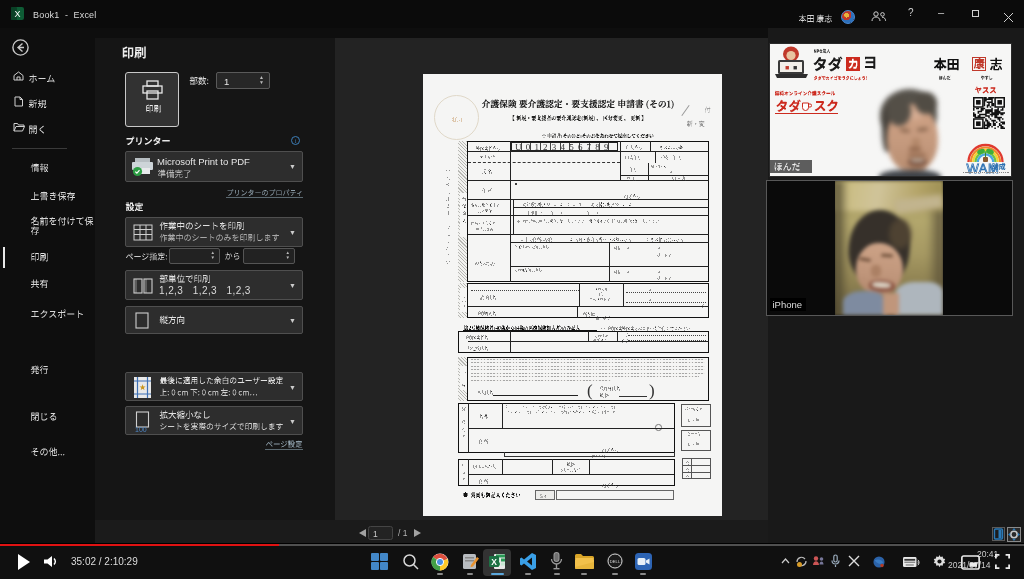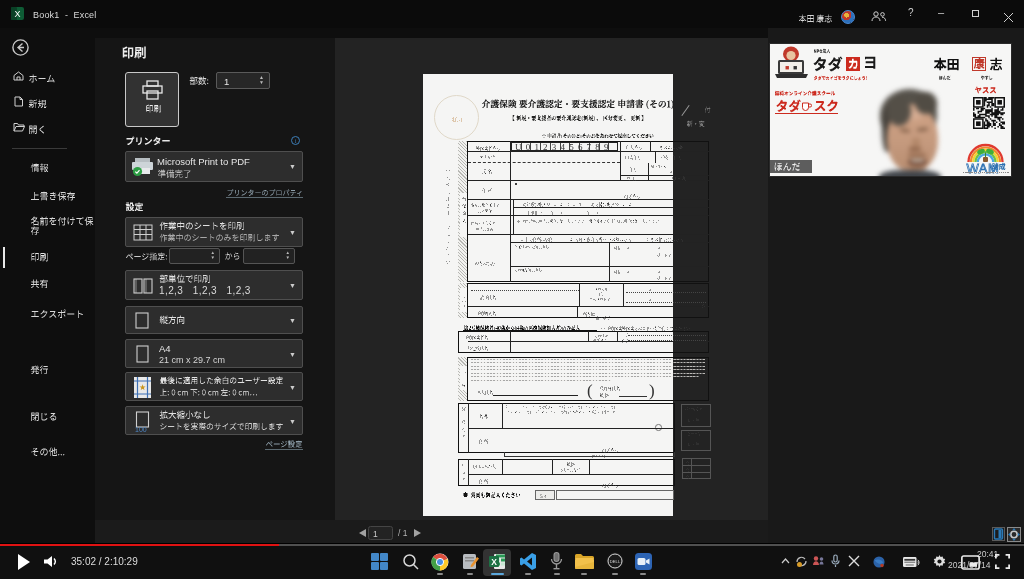--- a/index.html
+++ b/index.html
@@ -250,28 +250,20 @@
           <rect x="1" y="1" width="12" height="15"></rect>
         </svg>
     <div class="ab" style="left:33px;top:8px;color:#e2e2e2">
           <svg width="26.5" height="9.5" viewBox="0 0 106 38">
             <path d="M8 2h1v2H8zM18 2h1v2H18zM31 2h2v2H31zM52 2h2v2H52zM85 2h3v2H85zM7 4h3v2H7zM17 4h3v2H17zM23 4h2v2H23zM31 4h2v2H31zM52 4h2v2H52zM84 4h3v2H84zM6 6h3v2H6zM11 6h2v2H11zM16 6h3v2H16zM23 6h3v2H23zM30 6h3v2H30zM52 6h2v2H52zM83 6h4v2H83zM4 8h4v2H4zM10 8h3v2H10zM14 8h4v2H14zM24 8h3v2H24zM29 8h3v2H29zM38 8h30v2H38zM73 8h28v2H73zM4 10h3v2H4zM9 10h3v2H9zM14 10h2v2H14zM18 10h3v2H18zM22 10h12v2H22zM38 10h30v2H38zM73 10h28v2H73zM5 12h6v2H5zM17 12h3v2H17zM22 12h12v2H22zM48 12h3v2H48zM73 12h3v2H73zM98 12h3v2H98zM7 14h3v2H7zM11 14h2v2H11zM16 14h3v2H16zM27 14h2v2H27zM48 14h3v2H48zM73 14h3v2H73zM98 14h3v2H98zM6 16h2v2H6zM11 16h8v2H11zM27 16h2v2H27zM48 16h16v2H48zM73 16h3v2H73zM80 16h14v2H80zM98 16h3v2H98zM3 18h13v2H3zM17 18h2v2H17zM22 18h2v2H22zM27 18h2v2H27zM47 18h17v2H47zM73 18h3v2H73zM80 18h3v2H80zM91 18h3v2H91zM98 18h3v2H98zM3 20h7v2H3zM13 20h2v2H13zM17 20h2v2H17zM22 20h2v2H22zM27 20h7v2H27zM47 20h3v2H47zM61 20h3v2H61zM73 20h3v2H73zM80 20h3v2H80zM91 20h3v2H91zM98 20h3v2H98zM5 22h1v2H5zM8 22h2v2H8zM12 22h1v2H12zM17 22h2v2H17zM22 22h2v2H22zM27 22h7v2H27zM46 22h3v2H46zM61 22h3v2H61zM73 22h3v2H73zM80 22h3v2H80zM91 22h3v2H91zM98 22h3v2H98zM4 24h3v2H4zM8 24h2v2H8zM12 24h2v2H12zM17 24h2v2H17zM22 24h2v2H22zM27 24h2v2H27zM45 24h4v2H45zM61 24h3v2H61zM73 24h3v2H73zM80 24h3v2H80zM91 24h3v2H91zM98 24h3v2H98zM4 26h2v2H4zM8 26h2v2H8zM12 26h2v2H12zM17 26h2v2H17zM22 26h3v2H22zM27 26h2v2H27zM44 26h4v2H44zM61 26h2v2H61zM73 26h3v2H73zM80 26h14v2H80zM98 26h3v2H98zM4 28h2v2H4zM8 28h2v2H8zM13 28h2v2H13zM17 28h2v2H17zM21 28h5v2H21zM27 28h2v2H27zM43 28h4v2H43zM60 28h3v2H60zM73 28h3v2H73zM80 28h3v2H80zM98 28h3v2H98zM3 30h2v2H3zM8 30h2v2H8zM17 30h2v2H17zM20 30h3v2H20zM24 30h5v2H24zM40 30h5v2H40zM60 30h3v2H60zM73 30h3v2H73zM98 30h3v2H98zM8 32h2v2H8zM17 32h2v2H17zM20 32h2v2H20zM26 32h9v2H26zM38 32h5v2H38zM52 32h10v2H52zM73 32h3v2H73zM92 32h9v2H92zM8 34h2v2H8zM17 34h2v2H17zM29 34h5v2H29zM39 34h2v2H39zM53 34h7v2H53zM73 34h3v2H73zM93 34h6v2H93z" fill="currentColor"></path>
           </svg>
         </div>
     <div class="ab" style="right:6px;top:10px;font-size:7px;color:#ccc">▼</div>
   </div>
 
-  <div class="ab" style="left:125px;top:311px;width:178px;height:29px;background:#2d2d2d;border:1px solid #4f4f4f;border-radius:2px">
-    <svg class="ab" style="left:10px;top:5px" width="13" height="18" viewBox="0 0 13 18" fill="none" stroke="#cfcfcf" stroke-width="1.1">
-          <rect x="1" y="1" width="11" height="16"></rect>
-        </svg>
-    <div class="ab" style="left:33px;top:3px;font-size:9.5px;color:#e6e6e6">A4</div>
-    <div class="ab" style="left:33px;top:15px;font-size:9px;color:#d6d6d6">21 cm x 29.7 cm</div>
-    <div class="ab" style="right:6px;top:11px;font-size:7px;color:#ccc">▼</div>
-  </div>
 
   <div class="ab" style="left:125px;top:344px;width:178px;height:29px;background:#2d2d2d;border:1px solid #4f4f4f;border-radius:2px">
     <svg class="ab" style="left:8px;top:4px" width="17" height="21" viewBox="0 0 17 21">
           <rect x="0" y="0" width="17" height="21" fill="#e8e8e8"></rect>
           <path d="M3.5 0 V21 M13.5 0 V21 M0 4 H17 M0 17 H17" stroke="#3d6fb4" stroke-width="1.2"></path>
           <text x="8.5" y="13" font-size="8" fill="#c99418" text-anchor="middle">★</text>
         </svg>
     <div class="ab" style="left:33px;top:3px;color:#e2e2e2">
           <svg width="124.8" height="8.8" viewBox="0 0 499 35">
             <path d="M40 2h2v2H40zM50 2h2v2H50zM113 2h2v2H113zM233 2h3v2H233zM264 2h2v2H264zM480 2h3v2H480zM8 4h20v2H8zM39 4h3v2H39zM49 4h3v2H49zM97 4h4v2H97zM104 4h20v2H104zM131 4h22v2H131zM165 4h2v2H165zM199 4h2v2H199zM231 4h7v2H231zM263 4h3v2H263zM393 4h1v2H393zM400 4h1v2H400zM438 4h9v2H438zM450 4h10v2H450zM480 4h3v2H480zM8 6h2v2H8zM25 6h3v2H25zM37 6h3v2H37zM44 6h2v2H44zM47 6h3v2H47zM55 6h3v2H55zM69 6h3v2H69zM99 6h4v2H99zM104 6h20v2H104zM131 6h22v2H131zM165 6h2v2H165zM199 6h2v2H199zM229 6h4v2H229zM236 6h4v2H236zM262 6h3v2H262zM293 6h8v2H293zM381 6h2v2H381zM392 6h3v2H392zM397 6h2v2H397zM400 6h2v2H400zM450 6h3v2H450zM458 6h2v2H458zM469 6h25v2H469zM8 8h20v2H8zM34 8h5v2H34zM44 8h5v2H44zM53 8h4v2H53zM69 8h3v2H69zM78 8h13v2H78zM100 8h3v2H100zM109 8h2v2H109zM117 8h3v2H117zM131 8h2v2H131zM141 8h2v2H141zM151 8h2v2H151zM165 8h2v2H165zM198 8h9v2H198zM227 8h4v2H227zM237 8h5v2H237zM255 8h22v2H255zM289 8h16v2H289zM318 8h18v2H318zM381 8h2v2H381zM392 8h3v2H392zM397 8h2v2H397zM401 8h1v2H401zM436 8h12v2H436zM450 8h2v2H450zM458 8h2v2H458zM463 8h1v2H463zM469 8h25v2H469zM8 10h20v2H8zM35 10h1v2H35zM40 10h3v2H40zM47 10h8v2H47zM57 10h1v2H57zM69 10h2v2H69zM78 10h13v2H78zM106 10h17v2H106zM131 10h2v2H131zM141 10h2v2H141zM151 10h2v2H151zM165 10h2v2H165zM191 10h16v2H191zM224 10h5v2H224zM240 10h5v2H240zM255 10h2v2H255zM274 10h3v2H274zM287 10h4v2H287zM295 10h3v2H295zM303 10h4v2H303zM318 10h18v2H318zM381 10h2v2H381zM392 10h3v2H392zM450 10h2v2H450zM458 10h2v2H458zM463 10h2v2H463zM469 10h2v2H469zM492 10h2v2H492zM8 12h20v2H8zM39 12h3v2H39zM49 12h4v2H49zM57 12h3v2H57zM68 12h3v2H68zM106 12h17v2H106zM131 12h22v2H131zM165 12h2v2H165zM197 12h3v2H197zM221 12h28v2H221zM255 12h2v2H255zM274 12h3v2H274zM286 12h3v2H286zM295 12h3v2H295zM305 12h3v2H305zM333 12h3v2H333zM375 12h26v2H375zM438 12h9v2H438zM449 12h3v2H449zM458 12h7v2H458zM469 12h2v2H469zM473 12h18v2H473zM492 12h2v2H492zM4 14h27v2H4zM37 14h4v2H37zM42 14h20v2H42zM68 14h3v2H68zM106 14h2v2H106zM109 14h11v2H109zM121 14h2v2H121zM131 14h22v2H131zM165 14h2v2H165zM197 14h3v2H197zM205 14h11v2H205zM221 14h3v2H221zM226 14h16v2H226zM246 14h2v2H246zM255 14h2v2H255zM274 14h3v2H274zM285 14h2v2H285zM295 14h2v2H295zM306 14h3v2H306zM333 14h2v2H333zM381 14h3v2H381zM392 14h3v2H392zM448 14h3v2H448zM459 14h5v2H459zM473 14h18v2H473zM4 16h27v2H4zM34 16h7v2H34zM43 16h20v2H43zM68 16h2v2H68zM96 16h7v2H96zM106 16h2v2H106zM109 16h10v2H109zM121 16h2v2H121zM131 16h2v2H131zM141 16h2v2H141zM151 16h2v2H151zM165 16h2v2H165zM196 16h3v2H196zM214 16h1v2H214zM233 16h3v2H233zM255 16h2v2H255zM274 16h3v2H274zM284 16h3v2H284zM294 16h3v2H294zM307 16h2v2H307zM332 16h3v2H332zM346 16h25v2H346zM381 16h2v2H381zM392 16h3v2H392zM407 16h25v2H407zM438 16h9v2H438zM448 16h15v2H448zM480 16h3v2H480zM7 18h9v2H7zM18 18h12v2H18zM34 18h3v2H34zM39 18h2v2H39zM48 18h11v2H48zM68 18h2v2H68zM100 18h3v2H100zM106 18h2v2H106zM110 18h8v2H110zM121 18h2v2H121zM131 18h2v2H131zM141 18h2v2H141zM151 18h2v2H151zM164 18h3v2H164zM196 18h3v2H196zM222 18h25v2H222zM255 18h22v2H255zM284 18h2v2H284zM293 18h3v2H293zM307 18h2v2H307zM332 18h3v2H332zM346 18h25v2H346zM381 18h2v2H381zM392 18h3v2H392zM407 18h25v2H407zM438 18h9v2H438zM448 18h15v2H448zM473 18h2v2H473zM480 18h3v2H480zM7 20h9v2H7zM18 20h12v2H18zM39 20h2v2H39zM45 20h14v2H45zM68 20h2v2H68zM72 20h1v2H72zM77 20h2v2H77zM100 20h3v2H100zM106 20h2v2H106zM110 20h2v2H110zM116 20h2v2H116zM121 20h2v2H121zM131 20h22v2H131zM164 20h3v2H164zM195 20h3v2H195zM222 20h25v2H222zM255 20h2v2H255zM274 20h3v2H274zM284 20h2v2H284zM293 20h3v2H293zM306 20h3v2H306zM332 20h3v2H332zM381 20h2v2H381zM392 20h2v2H392zM438 20h9v2H438zM450 20h3v2H450zM459 20h3v2H459zM472 20h3v2H472zM480 20h12v2H480zM7 22h9v2H7zM20 22h2v2H20zM26 22h3v2H26zM39 22h2v2H39zM42 22h9v2H42zM55 22h3v2H55zM68 22h2v2H68zM71 22h2v2H71zM77 22h2v2H77zM100 22h3v2H100zM106 22h2v2H106zM110 22h8v2H110zM121 22h2v2H121zM130 22h3v2H130zM140 22h3v2H140zM151 22h2v2H151zM164 22h3v2H164zM182 22h2v2H182zM194 22h3v2H194zM203 22h2v2H203zM227 22h1v2H227zM233 22h3v2H233zM240 22h2v2H240zM255 22h2v2H255zM274 22h3v2H274zM284 22h3v2H284zM292 22h3v2H292zM305 22h3v2H305zM331 22h3v2H331zM391 22h3v2H391zM438 22h9v2H438zM452 22h3v2H452zM457 22h4v2H457zM472 22h3v2H472zM480 22h3v2H480zM7 24h9v2H7zM21 24h7v2H21zM39 24h2v2H39zM43 24h2v2H43zM49 24h8v2H49zM68 24h4v2H68zM77 24h2v2H77zM100 24h3v2H100zM106 24h2v2H106zM110 24h2v2H110zM118 24h5v2H118zM130 24h2v2H130zM141 24h2v2H141zM151 24h2v2H151zM164 24h3v2H164zM180 24h4v2H180zM194 24h3v2H194zM203 24h2v2H203zM225 24h4v2H225zM233 24h3v2H233zM240 24h4v2H240zM255 24h2v2H255zM274 24h3v2H274zM285 24h9v2H285zM303 24h5v2H303zM315 24h26v2H315zM390 24h3v2H390zM438 24h2v2H438zM445 24h2v2H445zM453 24h6v2H453zM471 24h5v2H471zM480 24h3v2H480zM7 26h2v2H7zM10 26h6v2H10zM22 26h4v2H22zM39 26h2v2H39zM49 26h7v2H49zM68 26h4v2H68zM77 26h15v2H77zM99 26h5v2H99zM106 26h2v2H106zM118 26h4v2H118zM129 26h3v2H129zM141 26h2v2H141zM151 26h2v2H151zM165 26h3v2H165zM177 26h6v2H177zM193 26h3v2H193zM203 26h4v2H203zM223 26h4v2H223zM233 26h3v2H233zM242 26h4v2H242zM255 26h2v2H255zM274 26h3v2H274zM286 26h6v2H286zM299 26h7v2H299zM315 26h26v2H315zM388 26h4v2H388zM438 26h2v2H438zM445 26h2v2H445zM453 26h7v2H453zM470 26h3v2H470zM475 26h3v2H475zM480 26h3v2H480zM4 28h12v2H4zM18 28h12v2H18zM39 28h2v2H39zM44 28h8v2H44zM54 28h7v2H54zM69 28h2v2H69zM79 28h13v2H79zM96 28h5v2H96zM103 28h22v2H103zM128 28h3v2H128zM141 28h2v2H141zM151 28h2v2H151zM166 28h14v2H166zM192 28h3v2H192zM204 28h12v2H204zM221 28h4v2H221zM233 28h3v2H233zM244 28h4v2H244zM255 28h22v2H255zM296 28h7v2H296zM384 28h7v2H384zM438 28h9v2H438zM448 28h7v2H448zM457 28h7v2H457zM469 28h3v2H469zM476 28h8v2H476zM14 30h7v2H14zM27 30h4v2H27zM39 30h2v2H39zM42 30h6v2H42zM57 30h6v2H57zM69 30h2v2H69zM97 30h2v2H97zM106 30h18v2H106zM127 30h3v2H127zM141 30h2v2H141zM146 30h7v2H146zM169 30h6v2H169zM193 30h1v2H193zM222 30h1v2H222zM229 30h6v2H229zM246 30h1v2H246zM255 30h2v2H255zM274 30h3v2H274zM385 30h3v2H385zM438 30h2v2H438zM448 30h4v2H448zM460 30h4v2H460zM468 30h3v2H468zM479 30h16v2H479z" fill="currentColor"></path>
@@ -312,21 +304,21 @@
         <path d="M7 0 L0 4 L7 8z" fill="#a2a2a2"></path>
       </svg>
   <div class="ab" style="left:368px;top:497.5px;width:25px;height:14px;background:#232323;border:1px solid #454545;border-radius:2.5px">
         <div class="ab" style="left:4px;top:2.5px;font-size:8.5px;color:#ccc">1</div>
       </div>
   <div class="ab" style="left:398px;top:500px;font-size:8.5px;color:#b5b5b5">/ 1</div>
   <svg class="ab" style="left:414px;top:501px" width="7" height="8" viewBox="0 0 7 8">
         <path d="M0 0 L7 4 L0 8z" fill="#a2a2a2"></path>
       </svg>
 
-  <div class="ab" style="left:423px;top:46px;width:250px;height:442px;background:#f5f5f4">
+  <div class="ab" style="left:423px;top:46px;width:299px;height:442px;background:#f5f5f4">
         <div class="ab" style="left:11px;top:21px;width:45px;height:45px;border:1px solid #e0d8c8;border-radius:50%"></div>
         <div class="ab" style="left:27px;top:41.5px;color:#c89a66">
           <svg width="14.0" height="7.0" viewBox="0 0 28 14">
             <path d="M7 2h1v2H7zM12 2h1v2H12zM4 4h1v2H4zM7 4h1v2H7zM11 4h1v2H11zM22 4h1v2H22zM7 6h1v2H7zM11 6h1v2H11zM22 6h1v2H22zM5 8h2v2H5zM11 8h1v2H11zM19 8h1v2H19zM22 8h1v2H22zM7 10h2v2H7zM11 10h1v2H11zM15 10h1v2H15zM22 10h1v2H22z" fill="currentColor"></path>
           </svg>
         </div>
         <div class="ab" style="left:155px;top:24.5px;color:#1a1a1a;transform:translateX(-50%)">
           <svg width="193.8" height="10.5" viewBox="0 0 775 42">
             <path d="M16 2h5v2H16zM46 2h1v2H46zM55 2h4v2H55zM62 2h4v2H62zM79 2h3v2H79zM100 2h1v2H100zM118 2h1v2H118zM127 2h4v2H127zM180 2h2v2H180zM200 2h5v2H200zM230 2h1v2H230zM239 2h4v2H239zM246 2h4v2H246zM266 2h1v2H266zM286 2h1v2H286zM306 2h5v2H306zM390 2h2v2H390zM411 2h5v2H411zM437 2h5v2H437zM457 2h4v2H457zM476 2h1v2H476zM496 2h1v2H496zM516 2h5v2H516zM560 2h5v2H560zM590 2h1v2H590zM602 2h5v2H602zM630 2h5v2H630zM16 4h7v2H16zM40 4h10v2H40zM55 4h3v2H55zM62 4h3v2H62zM67 4h3v2H67zM79 4h25v2H79zM110 4h11v2H110zM126 4h6v2H126zM153 4h31v2H153zM200 4h7v2H200zM224 4h10v2H224zM239 4h3v2H239zM246 4h3v2H246zM251 4h3v2H251zM259 4h10v2H259zM272 4h17v2H272zM306 4h5v2H306zM363 4h31v2H363zM411 4h5v2H411zM437 4h4v2H437zM449 4h14v2H449zM469 4h10v2H469zM482 4h17v2H482zM516 4h5v2H516zM560 4h5v2H560zM583 4h10v2H583zM602 4h4v2H602zM608 4h4v2H608zM630 4h4v2H630zM639 4h4v2H639zM668 4h2v2H668zM681 4h1v2H681zM692 4h2v2H692zM761 4h2v2H761zM15 6h5v2H15zM21 6h2v2H21zM50 6h21v2H50zM78 6h5v2H78zM85 6h4v2H85zM99 6h4v2H99zM110 6h3v2H110zM116 6h6v2H116zM125 6h5v2H125zM132 6h3v2H132zM163 6h4v2H163zM170 6h4v2H170zM199 6h5v2H199zM205 6h2v2H205zM234 6h21v2H234zM276 6h4v2H276zM285 6h4v2H285zM296 6h2v2H296zM306 6h5v2H306zM319 6h4v2H319zM373 6h4v2H373zM380 6h4v2H380zM411 6h4v2H411zM424 6h3v2H424zM437 6h4v2H437zM445 6h11v2H445zM458 6h3v2H458zM486 6h4v2H486zM495 6h4v2H495zM506 6h2v2H506zM516 6h5v2H516zM529 6h4v2H529zM549 6h1v2H549zM560 6h4v2H560zM573 6h1v2H573zM595 6h18v2H595zM620 6h24v2H620zM667 6h2v2H667zM681 6h16v2H681zM751 6h2v2H751zM762 6h2v2H762zM14 8h5v2H14zM22 8h4v2H22zM47 8h3v2H47zM53 8h5v2H53zM60 8h5v2H60zM78 8h4v2H78zM85 8h4v2H85zM99 8h4v2H99zM110 8h3v2H110zM116 8h4v2H116zM124 8h5v2H124zM132 8h6v2H132zM156 8h3v2H156zM163 8h4v2H163zM170 8h4v2H170zM177 8h4v2H177zM198 8h5v2H198zM206 8h4v2H206zM231 8h3v2H231zM237 8h5v2H237zM244 8h5v2H244zM267 8h3v2H267zM272 8h8v2H272zM285 8h4v2H285zM295 8h29v2H295zM366 8h3v2H366zM373 8h4v2H373zM380 8h4v2H380zM387 8h4v2H387zM398 8h31v2H398zM437 8h4v2H437zM442 8h2v2H442zM446 8h3v2H446zM451 8h3v2H451zM457 8h5v2H457zM477 8h3v2H477zM482 8h8v2H482zM495 8h4v2H495zM505 8h29v2H505zM549 8h28v2H549zM590 8h4v2H590zM602 8h4v2H602zM608 8h4v2H608zM630 8h4v2H630zM639 8h4v2H639zM644 8h4v2H644zM665 8h3v2H665zM681 8h9v2H681zM691 8h6v2H691zM718 8h15v2H718zM744 8h9v2H744zM763 8h3v2H763zM12 10h5v2H12zM23 10h6v2H23zM38 10h13v2H38zM52 10h5v2H52zM59 10h5v2H59zM66 10h3v2H66zM77 10h4v2H77zM85 10h4v2H85zM99 10h4v2H99zM110 10h3v2H110zM115 10h4v2H115zM122 10h5v2H122zM132 10h9v2H132zM156 10h26v2H156zM196 10h5v2H196zM207 10h6v2H207zM222 10h13v2H222zM236 10h5v2H236zM243 10h5v2H243zM250 10h3v2H250zM257 10h14v2H257zM274 10h7v2H274zM285 10h3v2H285zM293 10h5v2H293zM319 10h4v2H319zM366 10h26v2H366zM411 10h4v2H411zM432 10h14v2H432zM447 10h3v2H447zM452 10h3v2H452zM457 10h3v2H457zM467 10h14v2H467zM484 10h7v2H484zM495 10h3v2H495zM503 10h5v2H503zM529 10h4v2H529zM549 10h4v2H549zM560 10h4v2H560zM572 10h4v2H572zM581 10h14v2H581zM596 10h16v2H596zM616 10h33v2H616zM664 10h3v2H664zM683 10h3v2H683zM690 10h6v2H690zM715 10h5v2H715zM723 10h2v2H723zM730 10h5v2H730zM748 10h5v2H748zM764 10h3v2H764zM10 12h6v2H10zM25 12h8v2H25zM46 12h2v2H46zM52 12h18v2H52zM76 12h6v2H76zM85 12h4v2H85zM99 12h4v2H99zM110 12h3v2H110zM115 12h2v2H115zM121 12h19v2H121zM156 12h4v2H156zM163 12h4v2H163zM170 12h4v2H170zM177 12h4v2H177zM194 12h6v2H194zM209 12h8v2H209zM230 12h2v2H230zM236 12h18v2H236zM266 12h2v2H266zM275 12h7v2H275zM284 12h4v2H284zM292 12h5v2H292zM316 12h5v2H316zM366 12h4v2H366zM373 12h4v2H373zM380 12h4v2H380zM387 12h4v2H387zM411 12h4v2H411zM437 12h4v2H437zM447 12h3v2H447zM452 12h3v2H452zM456 12h6v2H456zM476 12h2v2H476zM485 12h7v2H485zM494 12h4v2H494zM502 12h5v2H502zM526 12h5v2H526zM549 12h4v2H549zM560 12h4v2H560zM572 12h4v2H572zM590 12h2v2H590zM602 12h4v2H602zM610 12h2v2H610zM630 12h4v2H630zM639 12h4v2H639zM663 12h3v2H663zM688 12h5v2H688zM713 12h4v2H713zM723 12h3v2H723zM733 12h4v2H733zM748 12h5v2H748zM765 12h3v2H765zM8 14h5v2H8zM26 14h10v2H26zM40 14h29v2H40zM75 14h6v2H75zM85 14h18v2H85zM110 14h3v2H110zM114 14h2v2H114zM119 14h3v2H119zM128 14h4v2H128zM136 14h1v2H136zM138 14h1v2H138zM156 14h4v2H156zM163 14h4v2H163zM170 14h4v2H170zM177 14h4v2H177zM192 14h5v2H192zM210 14h10v2H210zM224 14h29v2H224zM259 14h10v2H259zM274 14h4v2H274zM279 14h3v2H279zM284 14h4v2H284zM293 14h3v2H293zM297 14h24v2H297zM366 14h4v2H366zM373 14h4v2H373zM380 14h4v2H380zM387 14h4v2H387zM411 14h4v2H411zM420 14h4v2H420zM437 14h4v2H437zM445 14h19v2H445zM469 14h10v2H469zM484 14h4v2H484zM489 14h3v2H489zM494 14h4v2H494zM503 14h3v2H503zM507 14h24v2H507zM549 14h4v2H549zM560 14h4v2H560zM572 14h4v2H572zM583 14h31v2H583zM620 14h23v2H620zM662 14h4v2H662zM686 14h5v2H686zM712 14h3v2H712zM723 14h3v2H723zM734 14h4v2H734zM748 14h5v2H748zM765 14h4v2H765zM6 16h5v2H6zM12 16h5v2H12zM22 16h5v2H22zM29 16h5v2H29zM49 16h2v2H49zM52 16h4v2H52zM59 16h4v2H59zM66 16h1v2H66zM74 16h7v2H74zM85 16h4v2H85zM92 16h4v2H92zM99 16h2v2H99zM110 16h3v2H110zM115 16h2v2H115zM121 16h19v2H121zM156 16h25v2H156zM190 16h5v2H190zM196 16h5v2H196zM206 16h5v2H206zM213 16h5v2H213zM233 16h2v2H233zM236 16h4v2H236zM243 16h4v2H243zM250 16h1v2H250zM266 16h1v2H266zM272 16h4v2H272zM280 16h8v2H280zM306 16h5v2H306zM341 16h5v2H341zM366 16h25v2H366zM400 16h25v2H400zM437 16h4v2H437zM442 16h2v2H442zM448 16h5v2H448zM461 16h2v2H461zM476 16h1v2H476zM482 16h4v2H482zM490 16h8v2H490zM516 16h5v2H516zM549 16h27v2H549zM590 16h1v2H590zM597 16h2v2H597zM608 16h3v2H608zM630 16h4v2H630zM641 16h4v2H641zM662 16h3v2H662zM684 16h4v2H684zM693 16h10v2H693zM711 16h3v2H711zM722 16h4v2H722zM734 16h5v2H734zM748 16h5v2H748zM766 16h3v2H766zM4 18h4v2H4zM12 18h4v2H12zM22 18h4v2H22zM32 18h1v2H32zM40 18h10v2H40zM52 18h17v2H52zM74 18h2v2H74zM77 18h4v2H77zM92 18h4v2H92zM100 18h4v2H100zM110 18h3v2H110zM116 18h3v2H116zM121 18h4v2H121zM128 18h4v2H128zM135 18h4v2H135zM156 18h4v2H156zM164 18h6v2H164zM177 18h4v2H177zM188 18h4v2H188zM196 18h4v2H196zM206 18h4v2H206zM216 18h1v2H216zM224 18h10v2H224zM236 18h17v2H236zM259 18h10v2H259zM271 18h3v2H271zM282 18h5v2H282zM306 18h5v2H306zM340 18h7v2H340zM366 18h4v2H366zM374 18h6v2H374zM387 18h4v2H387zM406 18h2v2H406zM418 18h6v2H418zM435 18h30v2H435zM469 18h10v2H469zM481 18h3v2H481zM492 18h5v2H492zM516 18h5v2H516zM549 18h4v2H549zM560 18h4v2H560zM572 18h4v2H572zM583 18h11v2H583zM597 18h15v2H597zM619 18h27v2H619zM661 18h4v2H661zM682 18h21v2H682zM710 18h3v2H710zM721 18h4v2H721zM735 18h4v2H735zM748 18h5v2H748zM766 18h4v2H766zM12 20h4v2H12zM22 20h4v2H22zM52 20h4v2H52zM59 20h4v2H59zM66 20h4v2H66zM73 20h1v2H73zM77 20h4v2H77zM82 20h23v2H82zM110 20h3v2H110zM116 20h4v2H116zM121 20h4v2H121zM128 20h4v2H128zM135 20h4v2H135zM162 20h6v2H162zM179 20h5v2H179zM196 20h4v2H196zM206 20h4v2H206zM236 20h4v2H236zM243 20h4v2H243zM250 20h4v2H250zM276 20h6v2H276zM298 20h5v2H298zM306 20h5v2H306zM316 20h3v2H316zM340 20h7v2H340zM372 20h6v2H372zM389 20h5v2H389zM407 20h2v2H407zM417 20h5v2H417zM432 20h9v2H432zM448 20h4v2H448zM459 20h1v2H459zM486 20h6v2H486zM508 20h5v2H508zM516 20h5v2H516zM526 20h3v2H526zM549 20h4v2H549zM560 20h4v2H560zM572 20h4v2H572zM597 20h4v2H597zM608 20h4v2H608zM630 20h4v2H630zM643 20h5v2H643zM661 20h4v2H661zM678 20h15v2H678zM710 20h3v2H710zM720 20h5v2H720zM735 20h4v2H735zM748 20h5v2H748zM766 20h4v2H766zM12 22h4v2H12zM22 22h4v2H22zM39 22h3v2H39zM46 22h3v2H46zM52 22h19v2H52zM77 22h4v2H77zM89 22h9v2H89zM110 22h3v2H110zM117 22h3v2H117zM121 22h4v2H121zM128 22h4v2H128zM135 22h4v2H135zM152 22h33v2H152zM196 22h4v2H196zM206 22h4v2H206zM223 22h3v2H223zM230 22h3v2H230zM236 22h19v2H236zM258 22h3v2H258zM266 22h3v2H266zM275 22h8v2H275zM298 22h4v2H298zM306 22h15v2H306zM341 22h5v2H341zM362 22h33v2H362zM408 22h3v2H408zM415 22h6v2H415zM433 22h8v2H433zM447 22h15v2H447zM468 22h3v2H468zM476 22h3v2H476zM485 22h8v2H485zM508 22h4v2H508zM516 22h15v2H516zM549 22h4v2H549zM560 22h4v2H560zM572 22h4v2H572zM583 22h2v2H583zM590 22h3v2H590zM597 22h15v2H597zM616 22h32v2H616zM661 22h4v2H661zM676 22h8v2H676zM686 22h3v2H686zM710 22h3v2H710zM719 22h5v2H719zM734 22h5v2H734zM748 22h5v2H748zM766 22h4v2H766zM12 24h4v2H12zM22 24h4v2H22zM39 24h11v2H39zM52 24h3v2H52zM64 24h4v2H64zM77 24h4v2H77zM88 24h8v2H88zM97 24h2v2H97zM110 24h10v2H110zM121 24h18v2H121zM160 24h5v2H160zM172 24h5v2H172zM196 24h4v2H196zM206 24h4v2H206zM223 24h11v2H223zM236 24h3v2H236zM248 24h4v2H248zM258 24h12v2H258zM272 24h1v2H272zM275 24h3v2H275zM280 24h3v2H280zM285 24h2v2H285zM298 24h4v2H298zM306 24h5v2H306zM370 24h5v2H370zM382 24h5v2H382zM409 24h10v2H409zM433 24h2v2H433zM437 24h4v2H437zM447 24h5v2H447zM456 24h6v2H456zM468 24h12v2H468zM482 24h1v2H482zM485 24h3v2H485zM490 24h3v2H490zM495 24h2v2H495zM508 24h4v2H508zM516 24h5v2H516zM549 24h27v2H549zM583 24h11v2H583zM597 24h4v2H597zM608 24h4v2H608zM622 24h22v2H622zM661 24h4v2H661zM676 24h5v2H676zM685 24h3v2H685zM710 24h4v2H710zM717 24h6v2H717zM734 24h5v2H734zM748 24h5v2H748zM766 24h4v2H766zM11 26h5v2H11zM22 26h4v2H22zM39 26h4v2H39zM46 26h4v2H46zM51 26h18v2H51zM77 26h4v2H77zM87 26h9v2H87zM97 26h5v2H97zM110 26h10v2H110zM121 26h4v2H121zM127 26h6v2H127zM135 26h2v2H135zM158 26h6v2H158zM170 26h6v2H170zM195 26h5v2H195zM206 26h4v2H206zM223 26h4v2H223zM230 26h4v2H230zM235 26h18v2H235zM258 26h4v2H258zM266 26h3v2H266zM272 26h2v2H272zM275 26h3v2H275zM285 26h4v2H285zM297 26h5v2H297zM306 26h5v2H306zM368 26h6v2H368zM380 26h6v2H380zM411 26h7v2H411zM437 26h4v2H437zM446 26h4v2H446zM451 26h3v2H451zM455 26h5v2H455zM468 26h4v2H468zM476 26h3v2H476zM482 26h2v2H482zM485 26h3v2H485zM495 26h4v2H495zM507 26h5v2H507zM516 26h5v2H516zM549 26h4v2H549zM560 26h4v2H560zM572 26h4v2H572zM583 26h3v2H583zM590 26h3v2H590zM597 26h15v2H597zM622 26h4v2H622zM639 26h5v2H639zM662 26h3v2H662zM685 26h2v2H685zM711 26h10v2H711zM732 26h6v2H732zM748 26h5v2H748zM766 26h3v2H766zM10 28h5v2H10zM22 28h4v2H22zM39 28h4v2H39zM46 28h4v2H46zM55 28h4v2H55zM61 28h6v2H61zM77 28h4v2H77zM86 28h4v2H86zM92 28h4v2H92zM98 28h7v2H98zM110 28h3v2H110zM115 28h4v2H115zM126 28h4v2H126zM132 28h3v2H132zM157 28h18v2H157zM194 28h5v2H194zM206 28h4v2H206zM223 28h4v2H223zM230 28h4v2H230zM239 28h4v2H239zM245 28h6v2H245zM258 28h4v2H258zM266 28h3v2H266zM270 28h4v2H270zM275 28h3v2H275zM284 28h1v2H284zM286 28h4v2H286zM296 28h4v2H296zM301 28h3v2H301zM306 28h5v2H306zM367 28h18v2H367zM409 28h12v2H409zM437 28h4v2H437zM445 28h3v2H445zM452 28h7v2H452zM468 28h4v2H468zM476 28h3v2H476zM480 28h4v2H480zM485 28h3v2H485zM494 28h1v2H494zM496 28h4v2H496zM506 28h4v2H506zM511 28h3v2H511zM516 28h5v2H516zM560 28h4v2H560zM583 28h3v2H583zM590 28h3v2H590zM597 28h4v2H597zM608 28h4v2H608zM622 28h21v2H622zM662 28h4v2H662zM685 28h3v2H685zM712 28h8v2H712zM730 28h6v2H730zM748 28h5v2H748zM765 28h4v2H765zM9 30h4v2H9zM22 30h4v2H22zM39 30h4v2H39zM46 30h4v2H46zM57 30h10v2H57zM77 30h4v2H77zM84 30h4v2H84zM92 30h4v2H92zM100 30h6v2H100zM110 30h3v2H110zM124 30h5v2H124zM133 30h7v2H133zM158 30h3v2H158zM166 30h14v2H166zM193 30h4v2H193zM206 30h4v2H206zM223 30h4v2H223zM230 30h4v2H230zM241 30h10v2H241zM258 30h4v2H258zM266 30h7v2H266zM275 30h3v2H275zM283 30h2v2H283zM286 30h4v2H286zM295 30h4v2H295zM302 30h9v2H302zM368 30h3v2H368zM376 30h14v2H376zM406 30h6v2H406zM415 30h12v2H415zM433 30h8v2H433zM444 30h3v2H444zM451 30h11v2H451zM468 30h4v2H468zM476 30h7v2H476zM485 30h3v2H485zM493 30h2v2H493zM496 30h4v2H496zM505 30h4v2H505zM512 30h9v2H512zM560 30h4v2H560zM583 30h3v2H583zM590 30h3v2H590zM597 30h4v2H597zM607 30h5v2H607zM622 30h4v2H622zM639 30h4v2H639zM663 30h3v2H663zM685 30h12v2H685zM713 30h4v2H713zM727 30h7v2H727zM747 30h7v2H747zM765 30h3v2H765zM7 32h4v2H7zM22 32h4v2H22zM39 32h11v2H39zM55 32h16v2H55zM77 32h4v2H77zM82 32h3v2H82zM92 32h4v2H92zM101 32h3v2H101zM110 32h3v2H110zM122 32h5v2H122zM134 32h7v2H134zM162 32h8v2H162zM173 32h9v2H173zM191 32h4v2H191zM206 32h4v2H206zM223 32h11v2H223zM239 32h16v2H239zM258 32h11v2H258zM270 32h2v2H270zM275 32h11v2H275zM287 32h2v2H287zM294 32h4v2H294zM304 32h20v2H304zM372 32h8v2H372zM383 32h9v2H383zM403 32h6v2H403zM418 32h12v2H418zM435 32h6v2H435zM442 32h3v2H442zM448 32h6v2H448zM456 32h9v2H456zM468 32h11v2H468zM480 32h2v2H480zM485 32h11v2H485zM497 32h2v2H497zM504 32h4v2H504zM514 32h20v2H514zM560 32h4v2H560zM583 32h10v2H583zM597 32h4v2H597zM605 32h7v2H605zM622 32h21v2H622zM664 32h3v2H664zM686 32h12v2H686zM723 32h7v2H723zM744 32h13v2H744zM764 32h3v2H764zM4 34h5v2H4zM22 34h4v2H22zM39 34h4v2H39zM46 34h3v2H46zM50 34h7v2H50zM63 34h6v2H63zM77 34h4v2H77zM92 34h4v2H92zM110 34h3v2H110zM119 34h4v2H119zM135 34h4v2H135zM154 34h11v2H154zM177 34h5v2H177zM188 34h5v2H188zM206 34h4v2H206zM223 34h4v2H223zM230 34h3v2H230zM234 34h7v2H234zM247 34h6v2H247zM258 34h4v2H258zM266 34h2v2H266zM275 34h10v2H275zM293 34h2v2H293zM306 34h17v2H306zM364 34h11v2H364zM387 34h5v2H387zM398 34h6v2H398zM421 34h6v2H421zM436 34h4v2H436zM441 34h1v2H441zM444 34h6v2H444zM458 34h5v2H458zM468 34h4v2H468zM476 34h2v2H476zM485 34h10v2H485zM503 34h2v2H503zM516 34h17v2H516zM560 34h4v2H560zM583 34h3v2H583zM590 34h3v2H590zM597 34h4v2H597zM606 34h5v2H606zM622 34h4v2H622zM639 34h4v2H639zM665 34h3v2H665zM689 34h9v2H689zM763 34h3v2H763zM666 36h3v2H666zM762 36h3v2H762zM668 38h2v2H668zM761 38h2v2H761z" fill="currentColor"></path>
           </svg>
@@ -968,20 +960,43 @@
           </svg>
         </div>
         <div class="ab" style="left:193px;top:127.5px;width:46px;height:1.6px;background:repeating-linear-gradient(90deg,#888 0 1.4px,#eee 1.4px 2.1px)"></div>
         <div class="ab" style="left:0px;top:116px;width:42px;height:12.5px;background:rgba(72,72,72,.88)"></div>
         <div class="ab" style="left:2.5px;top:117.5px;color:#eee;">
           <svg width="28.3" height="9.3" viewBox="0 0 85 28">
             <path d="M6 2h3v2H6zM41 2h2v2H41zM65 2h2v2H65zM78 2h2v2H78zM6 4h2v2H6zM14 4h12v2H14zM40 4h3v2H40zM64 4h3v2H64zM75 4h3v2H75zM79 4h2v2H79zM6 6h2v2H6zM20 6h1v2H20zM39 6h3v2H39zM58 6h13v2H58zM77 6h1v2H77zM6 8h2v2H6zM20 8h1v2H20zM38 8h3v2H38zM58 8h9v2H58zM5 10h2v2H5zM13 10h14v2H13zM37 10h2v2H37zM63 10h2v2H63zM70 10h9v2H70zM5 12h2v2H5zM13 12h13v2H13zM36 12h8v2H36zM63 12h2v2H63zM70 12h9v2H70zM5 14h2v2H5zM20 14h2v2H20zM35 14h4v2H35zM42 14h3v2H42zM62 14h2v2H62zM5 16h2v2H5zM8 16h2v2H8zM15 16h7v2H15zM34 16h3v2H34zM43 16h2v2H43zM52 16h2v2H52zM61 16h3v2H61zM5 18h4v2H5zM13 18h12v2H13zM33 18h3v2H33zM43 18h2v2H43zM51 18h3v2H51zM61 18h2v2H61zM68 18h2v2H68zM5 20h4v2H5zM12 20h2v2H12zM20 20h2v2H20zM23 20h4v2H23zM32 20h3v2H32zM43 20h2v2H43zM50 20h3v2H50zM60 20h3v2H60zM68 20h2v2H68zM6 22h2v2H6zM13 22h9v2H13zM25 22h2v2H25zM31 22h3v2H31zM43 22h9v2H43zM59 22h3v2H59zM68 22h12v2H68zM6 24h2v2H6zM15 24h4v2H15zM32 24h2v2H32zM45 24h5v2H45zM59 24h2v2H59zM71 24h8v2H71z" fill="currentColor"></path>
           </svg>
         </div>
       </div>
+      <div class="ab" style="left:-2px;top:151.5px;width:247px;height:136px;background:#0a0a0a;border:1px solid #585858;overflow:hidden">
+        <div class="ab" style="left:68px;top:0px;width:108px;height:134px;overflow:hidden;background:#26231c">
+          <div class="ab" style="left:0;top:0;width:108px;height:134px;filter:blur(1.4px)">
+            <div class="ab" style="left:0;top:0;width:108px;height:134px;background:linear-gradient(180deg,#a69a5e 0%,#b2a66c 30%,#a59862 55%,#8f8252 75%,#6e6340 100%)"></div>
+            <div class="ab" style="left:0;top:0;width:108px;height:30px;background:linear-gradient(100deg,#c8ba7a 0%,#d0c49a 40%,#b4a468 75%,#9a8c50 100%);filter:blur(2px)"></div>
+            <div class="ab" style="left:60px;top:16px;width:48px;height:14px;background:#c2b48e;transform:rotate(-7deg);filter:blur(2.5px)"></div>
+            <div class="ab" style="left:0;top:0;width:14px;height:134px;background:linear-gradient(90deg,#4e4730,rgba(78,71,48,0));filter:blur(2px)"></div>
+            <div class="ab" style="left:92px;top:30px;width:16px;height:104px;background:linear-gradient(270deg,#5a5138,rgba(90,81,56,0));filter:blur(2.5px)"></div>
+            <div class="ab" style="left:14px;top:29px;width:61px;height:74px;border-radius:48% 52% 42% 46%;background:#36302a;transform:rotate(8deg);filter:blur(1.6px)"></div>
+            <div class="ab" style="left:54px;top:38px;width:22px;height:30px;border-radius:50%;background:#4e4232;filter:blur(2.2px)"></div>
+            <div class="ab" style="left:21px;top:62px;width:47px;height:52px;border-radius:48% 52% 50% 50%;background:linear-gradient(180deg,#cda387 0%,#c0967b 60%,#b2886d 100%);transform:rotate(6deg);filter:blur(1.1px)"></div>
+            <div class="ab" style="left:24px;top:77px;width:12px;height:3.2px;border-radius:2px;background:#6e4f3a;transform:rotate(10deg);filter:blur(.8px)"></div>
+            <div class="ab" style="left:46px;top:73px;width:12px;height:3.2px;border-radius:2px;background:#6e4f3a;transform:rotate(4deg);filter:blur(.8px)"></div>
+            <div class="ab" style="left:36px;top:84px;width:10px;height:12px;border-radius:40%;background:#ab8064;filter:blur(1px)"></div>
+            <div class="ab" style="left:34px;top:99px;width:26px;height:12px;border-radius:46%;background:#8a5240;transform:rotate(4deg);filter:blur(.9px)"></div>
+            <div class="ab" style="left:37px;top:101px;width:19px;height:5.5px;border-radius:40%;background:#d9cfc0;transform:rotate(4deg);filter:blur(.8px)"></div>
+            <div class="ab" style="left:8px;top:110px;width:44px;height:24px;border-radius:45% 45% 0 0;background:#7e8ba0;filter:blur(1.6px)"></div>
+            <div class="ab" style="left:60px;top:101px;width:48px;height:33px;border-radius:40% 30% 0 0;background:#aeb6bd;filter:blur(1.8px)"></div>
+            <div class="ab" style="left:48px;top:112px;width:16px;height:22px;background:#c0967b;filter:blur(1.6px)"></div>
+          </div>
+        </div>
+        <div class="ab" style="left:2.5px;top:117px;width:36px;height:13px;background:#000;color:#ddd;font-size:9.5px;padding:1px 0 0 3px">iPhone</div>
+      </div>
       <div class="ab" style="left:224px;top:499px;width:13px;height:14px;background:#1c1c1c;border:1px solid #5a5a5a">
         <svg width="11" height="12" viewBox="0 0 11 12">
           <rect x="1.5" y="1" width="8" height="10" rx="1" fill="none" stroke="#2a7ab8" stroke-width="1.4"></rect>
           <rect x="5.5" y="2" width="3" height="8" fill="#2a7ab8"></rect>
         </svg>
       </div>
       <div class="ab" style="left:239px;top:498.5px;width:14px;height:15px;background:#2a2a2a;border:1px solid #8a8a8a">
         <svg width="12" height="13" viewBox="0 0 12 13">
           <circle cx="6" cy="6.5" r="3.2" fill="none" stroke="#c8c8c8" stroke-width="1.6"></circle>
           <path d="M6 0 l1.8 2.2 h-3.6 z M6 13 l1.8 -2.2 h-3.6 z M0 6.5 l2.2 -1.8 v3.6 z M12 6.5 l-2.2 -1.8 v3.6 z" fill="#2a7ab8"></path>

